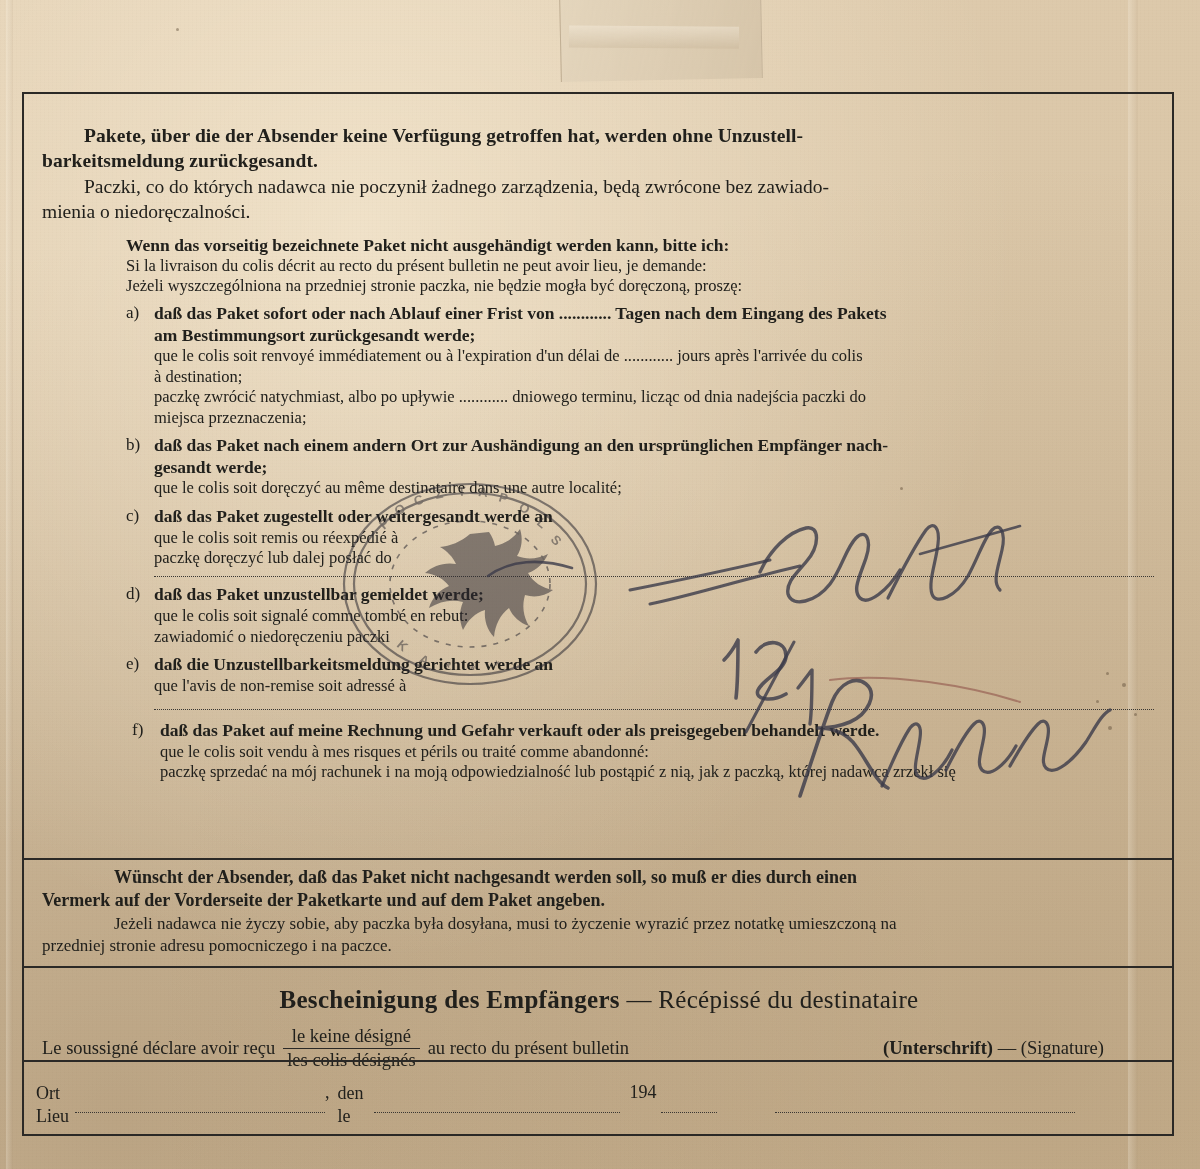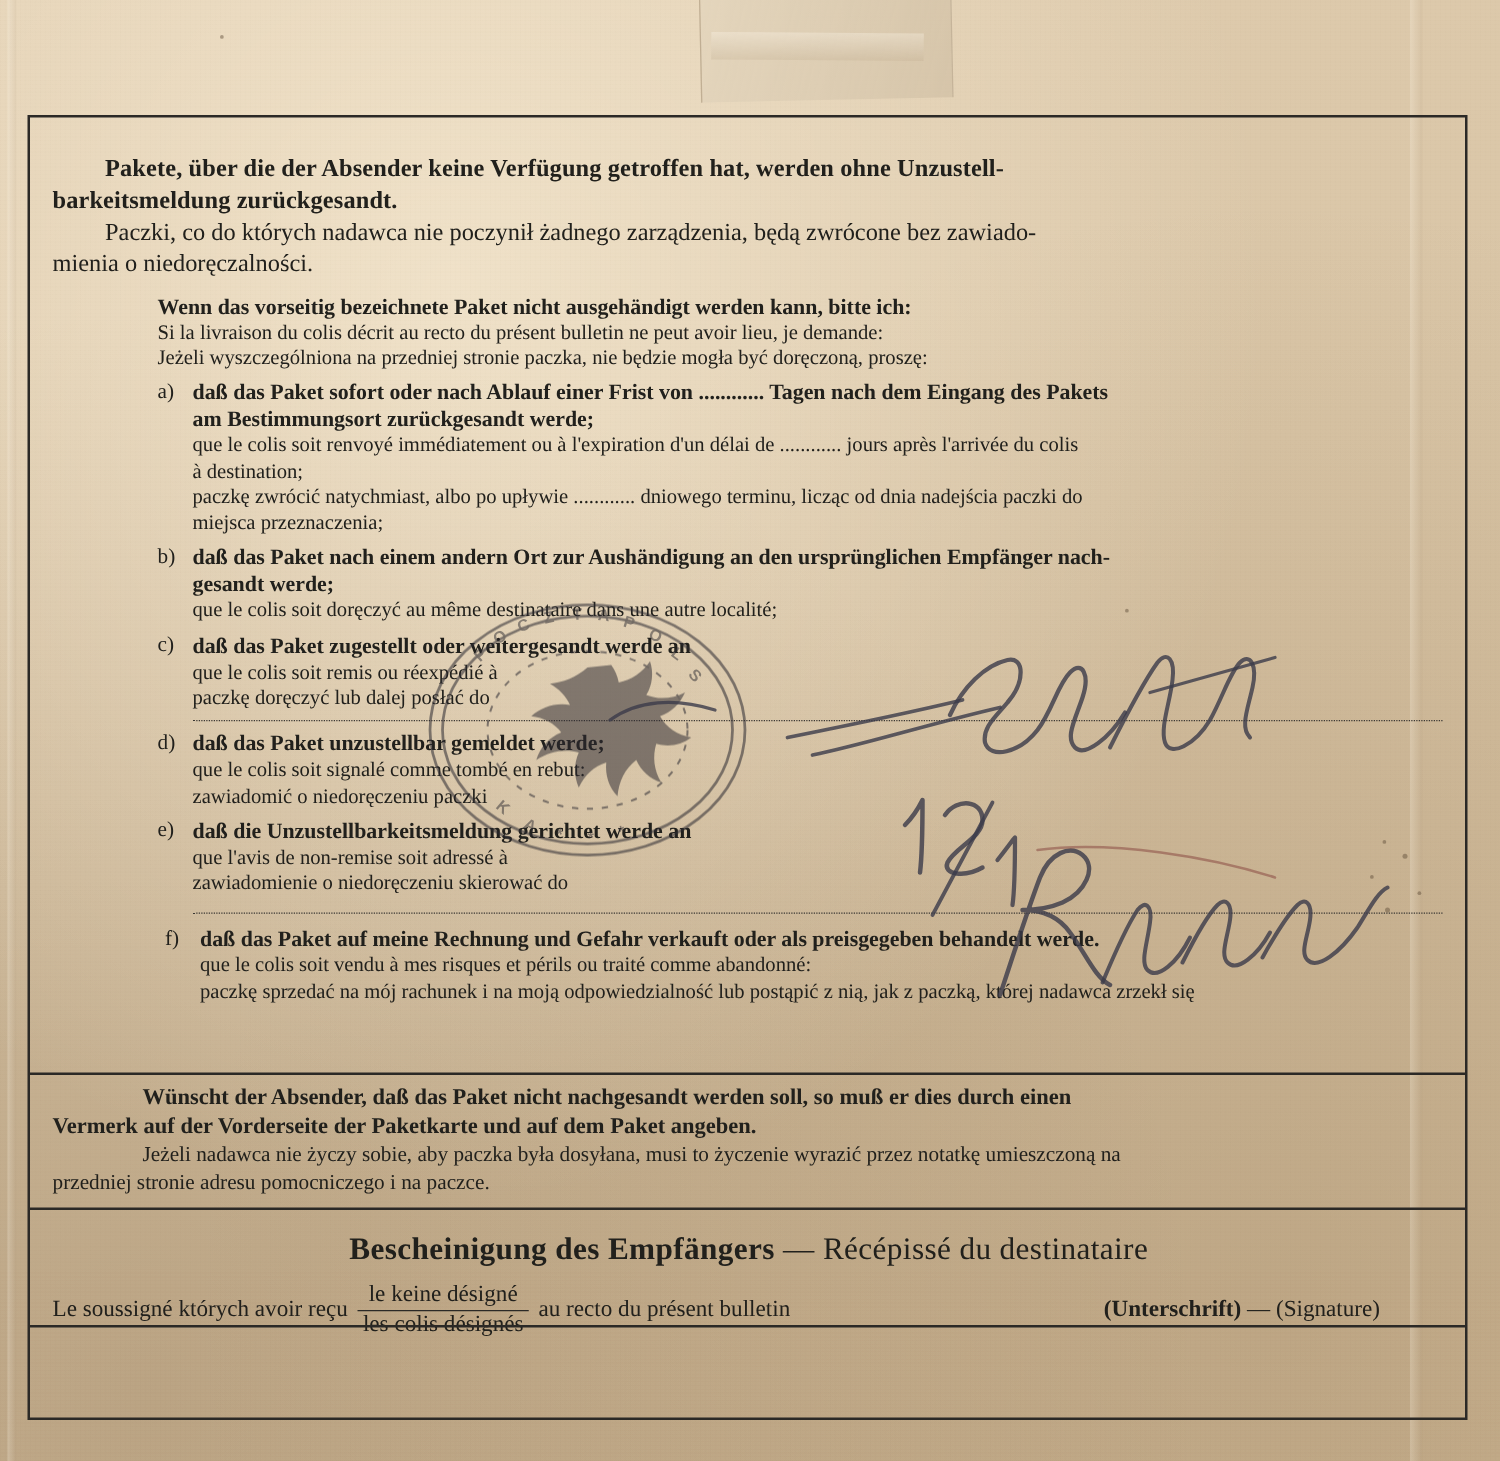--- a/index.html
+++ b/index.html
@@ -290,21 +290,20 @@
         <div class="lab-fr">que le colis soit signalé comme tombé en rebut:</div>
         <div class="lab-pl">zawiadomić o niedoręczeniu paczki</div>
       </div>
     </div>
 
     <div class="item">
       <span class="mark">e)</span>
       <div class="body">
         <div class="lab-de">daß die Unzustellbarkeitsmeldung gerichtet werde an</div>
         <div class="lab-fr">que l'avis de non-remise soit adressé à</div>
-        <div class="lab-pl">zawiadomienie o niedoręczeniu skierować do</div>
       </div>
     </div>
     <div class="rule" style="margin-top:12px;"></div>
 
     <div class="item" style="margin-top:10px;">
       <span class="mark" style="left:90px;">f)</span>
       <div class="body" style="padding-left:34px;">
         <div class="lab-de">daß das Paket auf meine Rechnung und Gefahr verkauft oder als preisgegeben behandelt werde.</div>
         <div class="lab-fr">que le colis soit vendu à mes risques et périls ou traité comme abandonné:</div>
         <div class="lab-pl">paczkę sprzedać na mój rachunek i na moją odpowiedzialność lub postąpić z nią, jak z paczką, której nadawca zrzekł się</div>
@@ -324,36 +323,52 @@
 
   <div class="hr-thick" style="top:872px;"></div>
 
   <div style="position:absolute; left:18px; top:876px; width:1114px;">
     <div class="receipt-title">
       <span class="b">Bescheinigung des Empfängers</span>
       <span>—</span>
       <span>Récépissé du destinataire</span>
     </div>
     <div class="receipt-row">
-      <span>Le soussigné których avoir reçu</span>
+      <span>Le soussigné déclare avoir reçu</span>
       <span class="frac">
         <span class="num">le keine désigné</span>
         <span class="den">les colis désignés</span>
       </span>
       <span>au recto du présent bulletin</span>
       <span class="sig-label">
         <span class="b">(Unterschrift)</span>
         <span>—</span>
         <span>(Signature)</span>
       </span>
     </div>
   </div>
 
   <div class="hr-thick" style="top:966px;"></div>
 
+  <div class="bottom-row" style="position:absolute; left:12px; top:978px; width:1130px;">
+    <span class="ortlieu">
+      <span>Ort</span>
+      <span class="l2">Lieu</span>
+    </span>
+    <span class="dotline" style="width:250px; margin:14px 0 0 6px;"></span>
+    <span style="margin-top:0;">,</span>
+    <span class="denle" style="margin-left:8px;">
+      <span>den</span>
+      <span class="l2">le</span>
+    </span>
+    <span class="dotline" style="width:246px; margin:14px 0 0 4px;"></span>
+    <span style="margin:0 4px 0 10px;">194</span>
+    <span class="dotline" style="width:56px; margin:14px 0 0 0;"></span>
+    <span class="dotline" style="width:300px; margin:14px 0 0 58px;"></span>
+  </div>
 </div>
 
 <svg class="stamp" viewBox="0 0 268 212">
   <g stroke="#2e2c33" fill="none" stroke-width="2.2" opacity="0.9">
     <ellipse cx="134" cy="106" rx="126" ry="100"></ellipse>
     <ellipse cx="134" cy="106" rx="116" ry="91"></ellipse>
     <ellipse cx="134" cy="106" rx="80" ry="63" stroke-dasharray="5 7" stroke-width="1.6"></ellipse>
   </g>
   <g fill="#2e2c33" opacity="0.85">
     <path d="M134 56 c -9 8 -20 12 -30 13 c 7 4 13 10 16 17 c -12 -2 -23 2 -31 9 c 10 1 19 6 24 13 c -10 4 -17 12 -20 22 c 11 -7 23 -9 34 -6 c -4 9 -4 19 0 28 c 5 -10 12 -17 22 -20 c -1 10 2 20 9 27 c 1 -12 6 -22 15 -29 c 4 9 11 15 20 18 c -6 -10 -7 -21 -4 -31 c 10 3 20 1 28 -5 c -11 -2 -20 -8 -25 -17 c 9 -3 16 -10 20 -19 c -10 5 -21 6 -31 2 c 5 -8 6 -18 3 -27 c -6 9 -15 15 -25 17 c -1 -5 -3 -10 -6 -14 z"></path>

